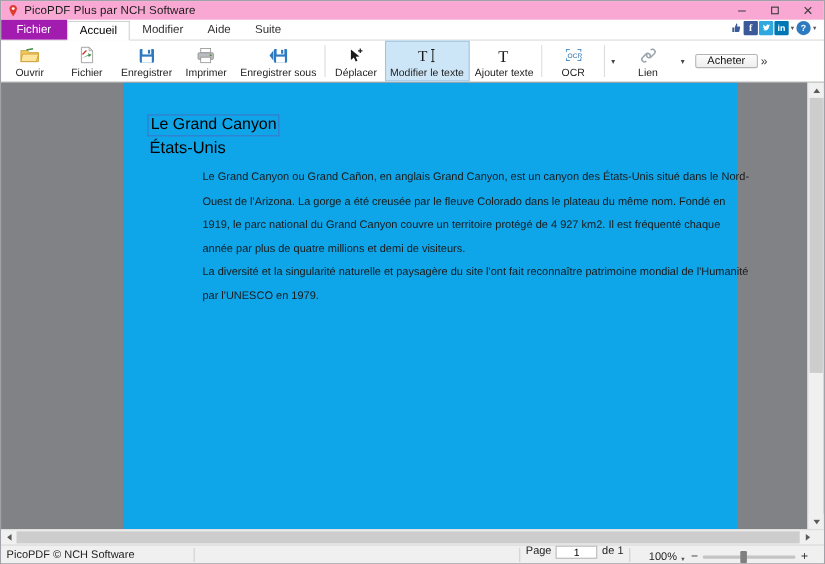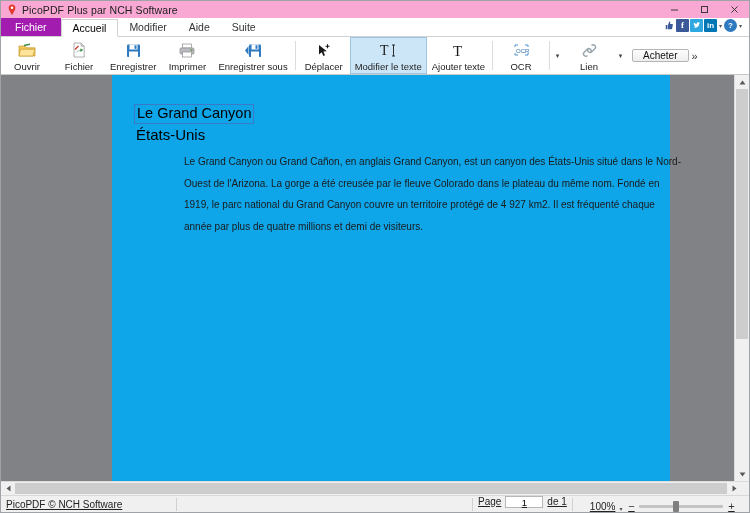--- a/index.html
+++ b/index.html
@@ -324,21 +324,20 @@
   .statusbar {
     height: 16px;
     background: #f0f0f0;
     border-top: 1px solid #d8d8d8;
     display: flex;
     align-items: center;
     flex: 0 0 auto;
     font-size: 10px;
     color: #222;
     position: relative;
-    text-decoration: underline;
   }
   .st-cell {
     height: 16px;
     display: flex;
     align-items: center;
     padding: 0 5px;
     box-sizing: border-box;
   }
   .st-sep { width: 1px; height: 13px; background: #d0d0d0; }
   .pagebox {
@@ -597,20 +596,21 @@
       <div class="page">
 
         <div class="doc-title-box">
           <div class="doc-title">Le Grand Canyon</div>
         </div>
 
         <div class="doc-sub">États-Unis</div>
 
         <div class="doc-body">
           <p>Le Grand Canyon ou Grand Cañon, en anglais Grand Canyon, est un canyon des États-Unis situé dans le Nord-Ouest de l'Arizona. La gorge a été creusée par le fleuve Colorado dans le plateau du même nom. Fondé en 1919, le parc national du Grand Canyon couvre un territoire protégé de 4 927 km2. Il est fréquenté chaque année par plus de quatre millions et demi de visiteurs.</p>
+          <p>La diversité et la singularité naturelle et paysagère du site l'ont fait reconnaître patrimoine mondial de l'Humanité par l'UNESCO en 1979.</p>
         </div>
 
       </div>
     </div>
 
     <div class="vscroll">
       <div class="varrow up">
         <svg width="7" height="5" viewBox="0 0 7 5">
             <path d="M3.5 0.5 L6.5 4.5 L0.5 4.5 Z" fill="#5a5a5a"></path>
           </svg>

